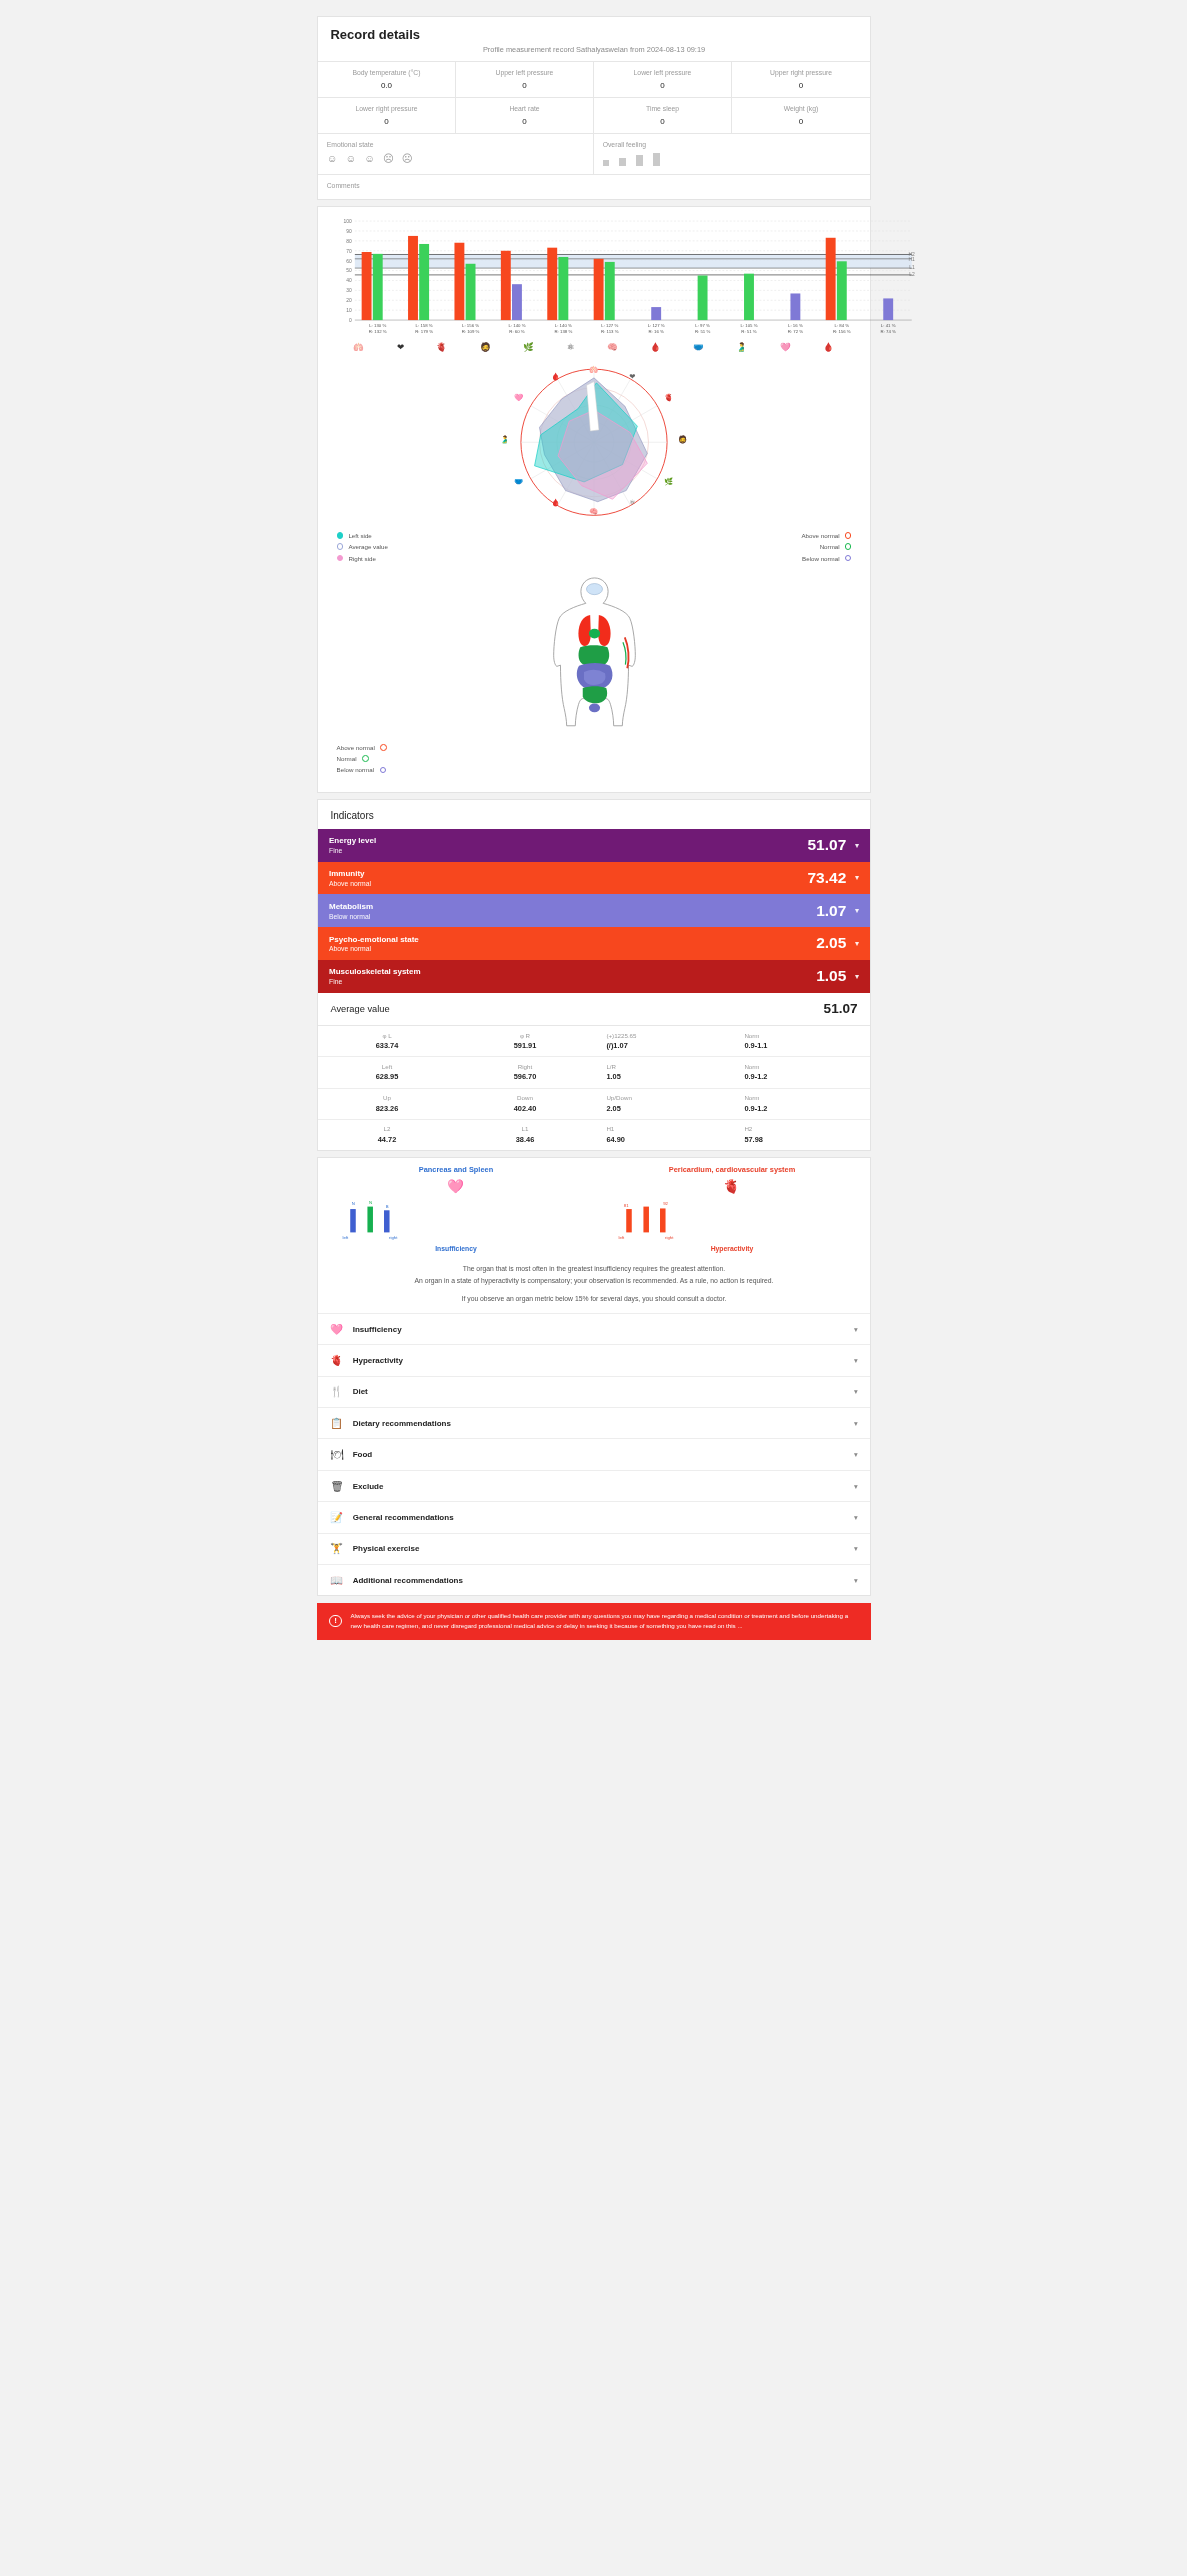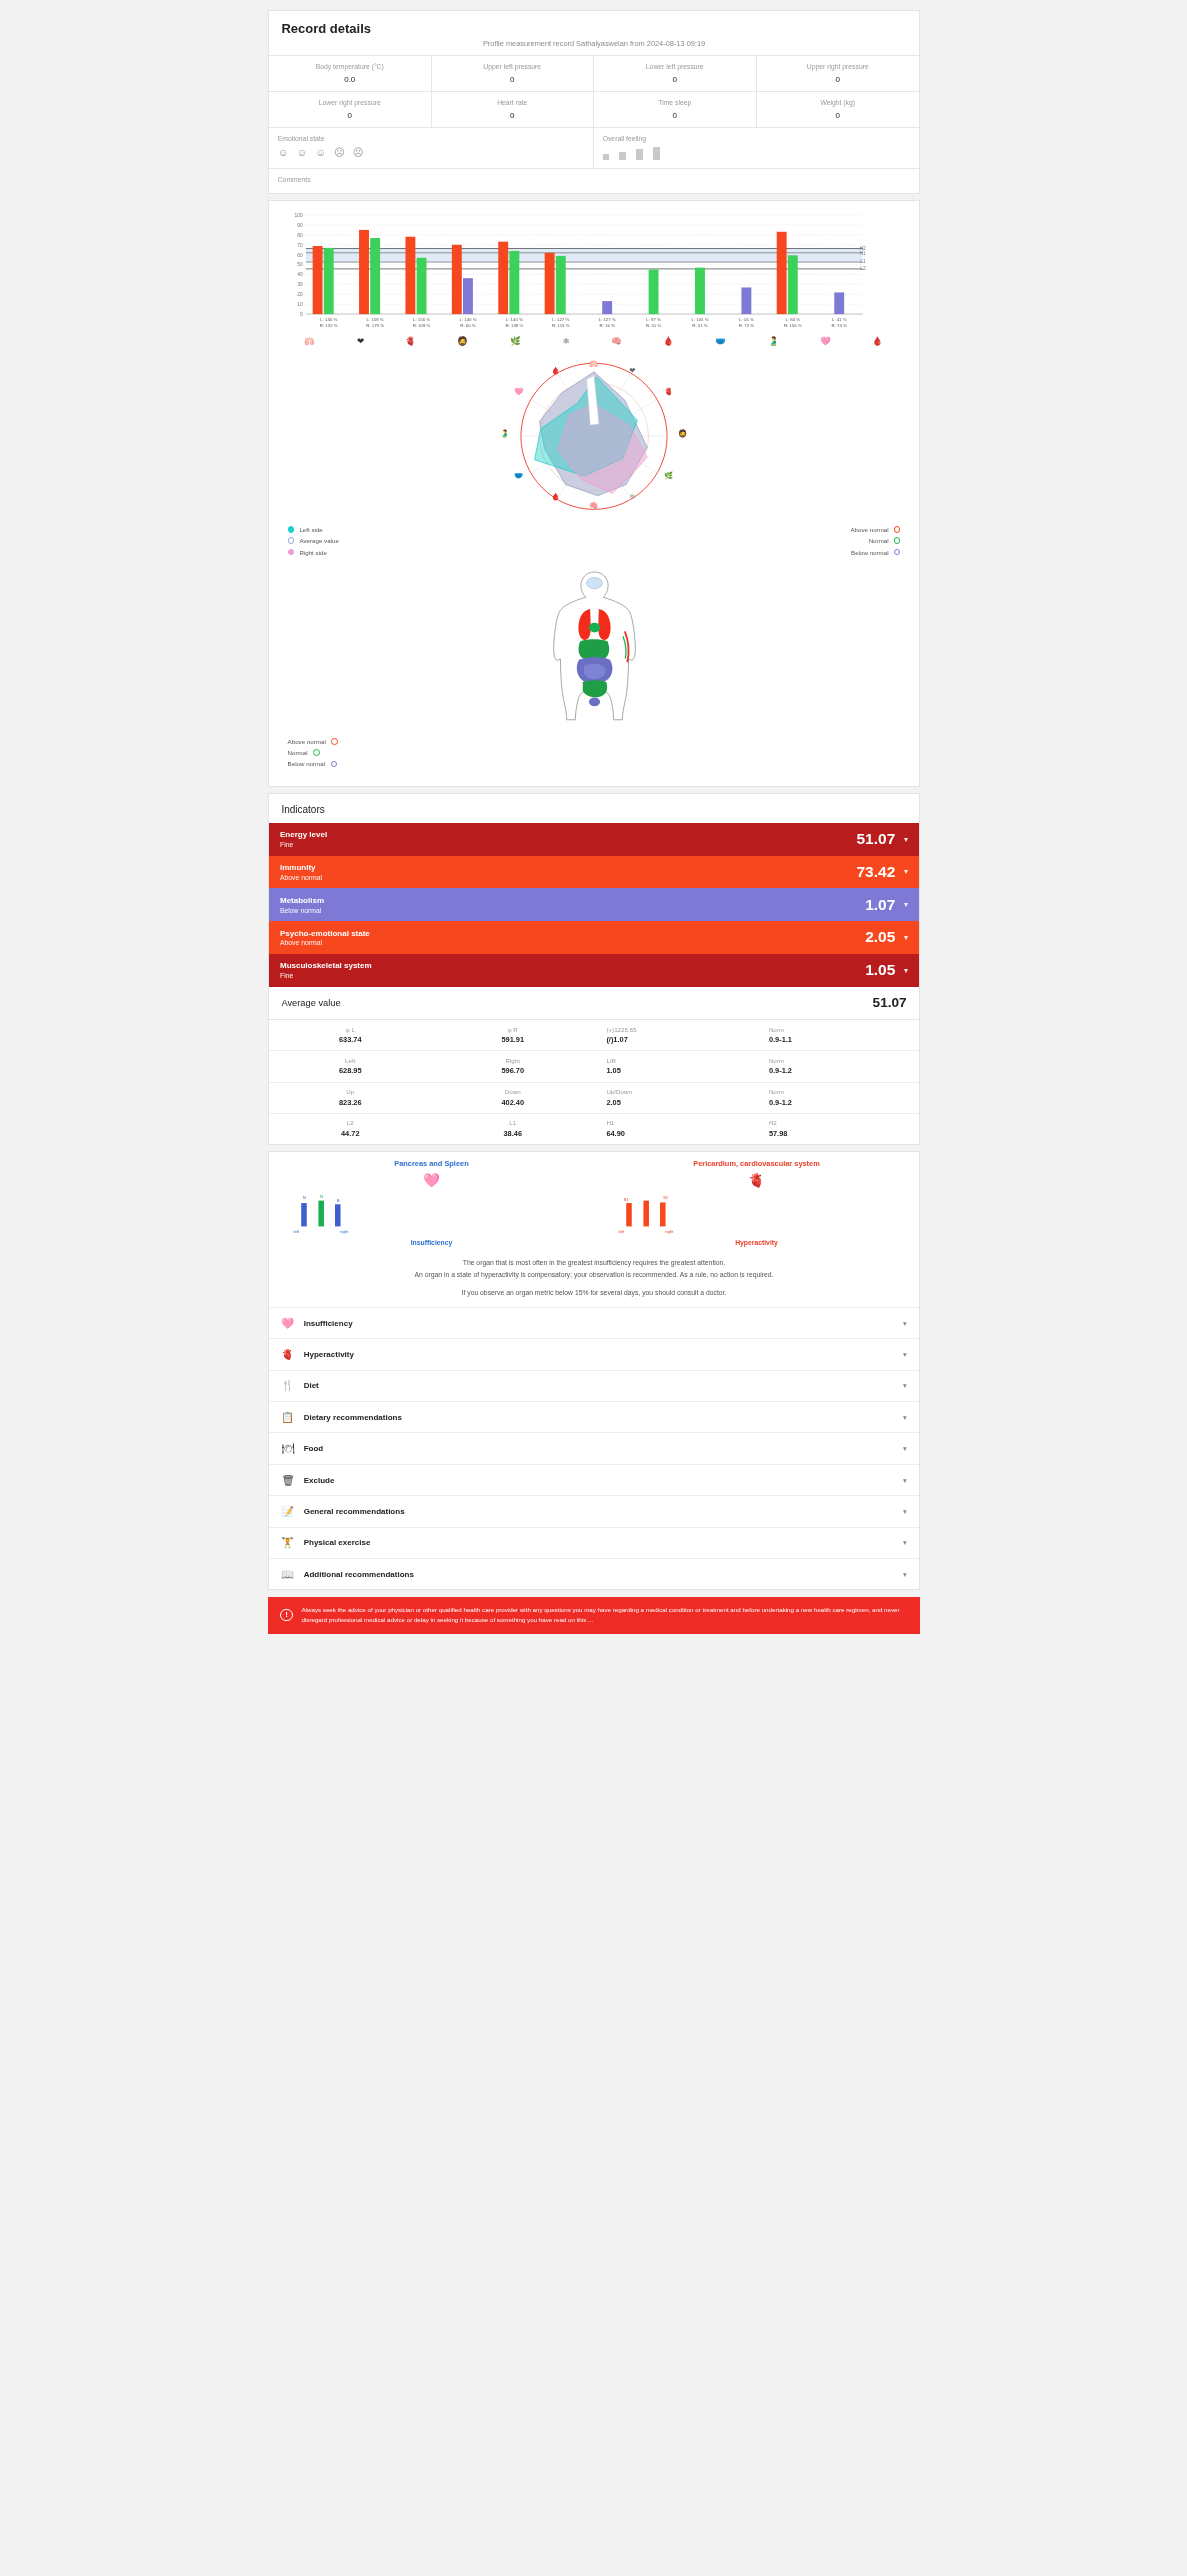--- a/index.html
+++ b/index.html
@@ -4,22 +4,22 @@
 <style>
   * { box-sizing: border-box; }
   html, body {
     margin: 0; padding: 0;
     background: #f2f2f2;
     font-family: "Liberation Sans", sans-serif;
     color: #333;
   }
   body { width: 1188px; height: 2576px; position: relative; }
   .page {
-    width: 652px;
-    margin: 10px auto;
+    width: 554px;
+    margin: 16px auto;
     position: relative;
     border-radius: 25px;
   }
   .card {
     background: #fff;
     border: 0.6px solid #e3e3e3;
     margin-bottom: 6.2px;
   }
   
   .rd-head { padding: 10px 12.4px 7.4px 12.4px; }
@@ -436,21 +436,21 @@
       <div style="display:flex;align-items:center;gap:5.6px;font-size:6.2px;color:#555;">
         <span>Below normal</span>
         <span class="dot hollow" style="border-color:#7f79d6"></span>
       </div>
     </div>
   </div>
 
   <div class="card">
     <div class="ind-title">Indicators</div>
 
-    <div class="ind-row" style="background:#b91c1c">
+    <div class="ind-row" style="background:#701a75">
       <div>
         <div class="ind-name">Energy level</div>
         <div class="ind-state">Fine</div>
       </div>
       <div class="ind-right">
         <div class="ind-val">51.07</div>
         <div class="chev">▾</div>
       </div>
     </div>
 

